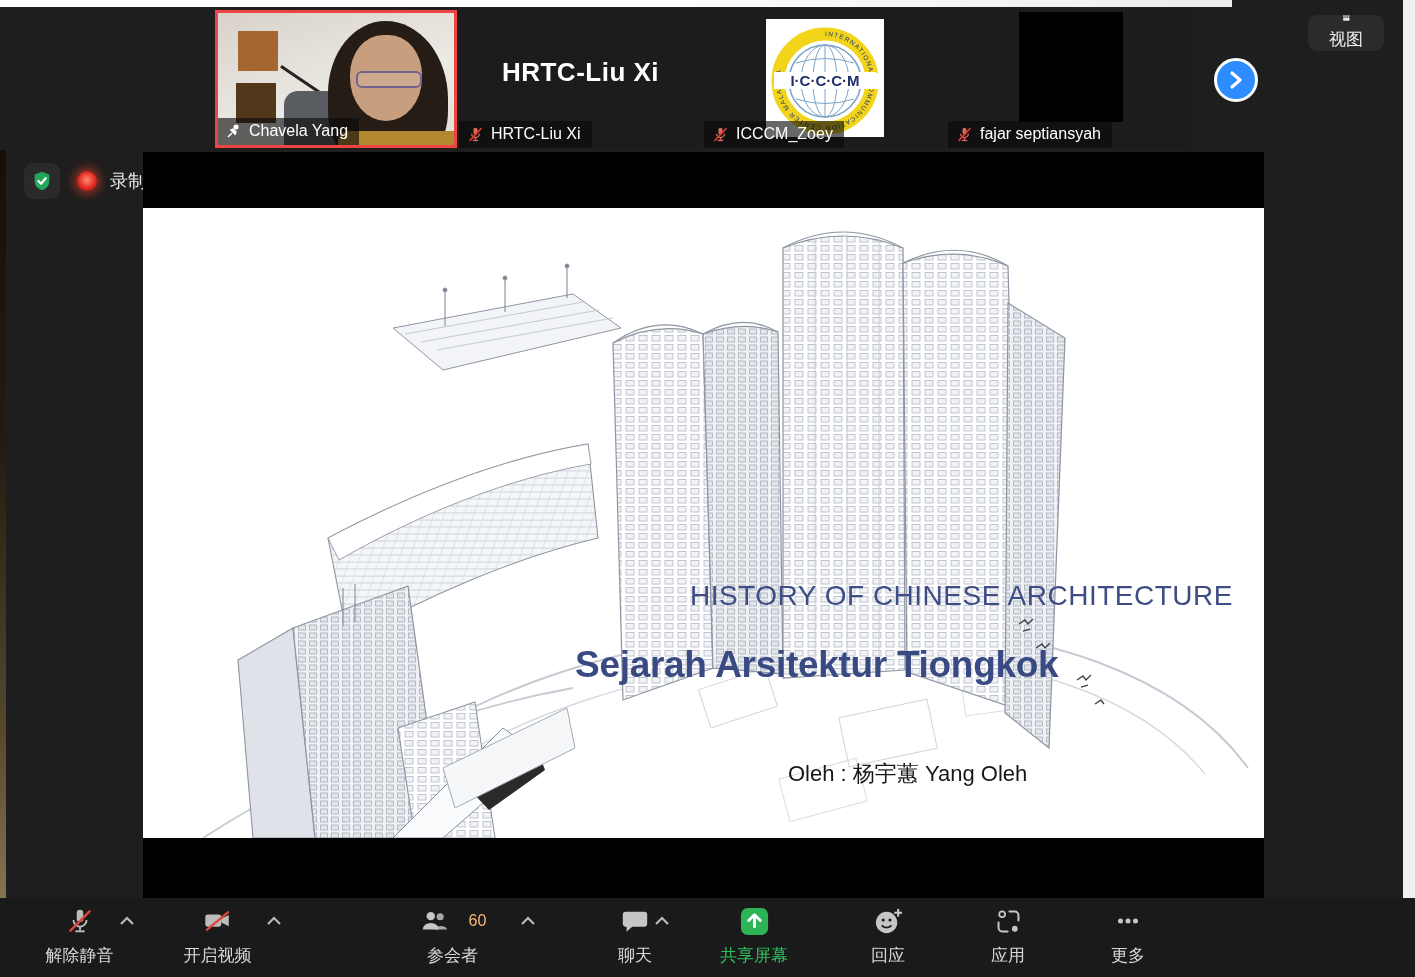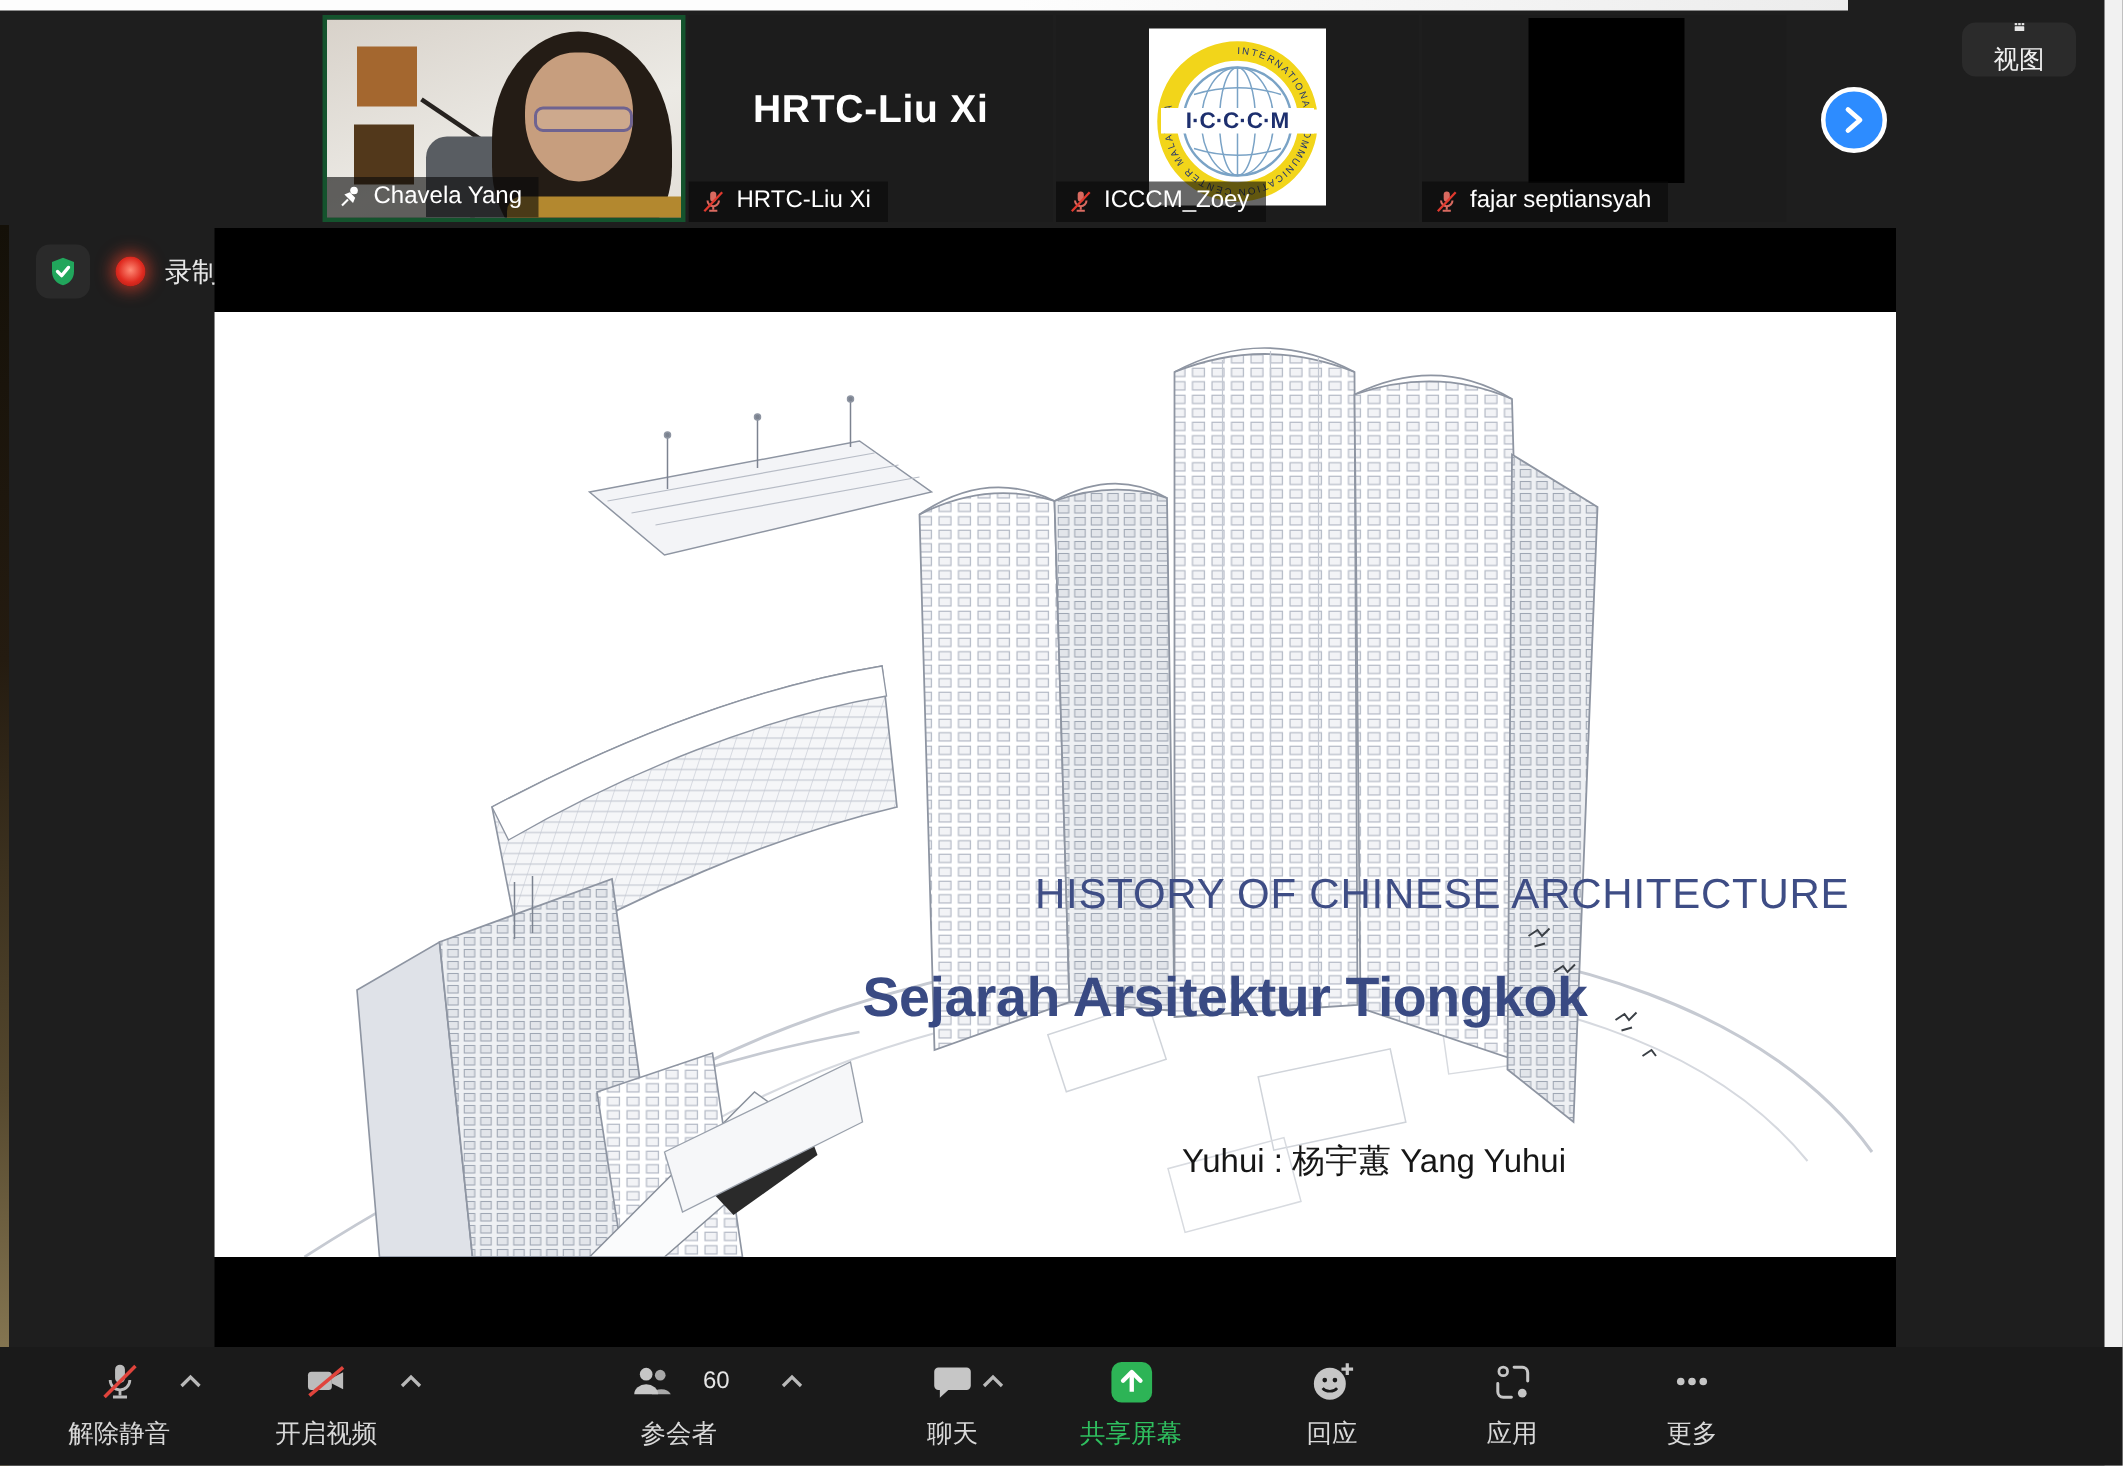--- a/index.html
+++ b/index.html
@@ -7,21 +7,21 @@
        font-family:"Liberation Sans",sans-serif;}
   
   .top-strip{position:absolute;left:0;top:0;width:1232px;height:7px;background:linear-gradient(90deg,#fdfdfd 0 55%,#ececec);}
   .right-strip{position:absolute;left:1403px;top:0;width:12px;height:977px;background:#f1f1f1;}
   .left-sliver{position:absolute;left:0;top:150px;width:6px;height:827px;
                background:linear-gradient(#141008,#241b10 35%,#55482e 70%,#9a8a61);}
   
   .tile{position:absolute;top:10px;height:138px;background:#1c1c1c;box-sizing:border-box;overflow:hidden;}
   .tile-label{position:absolute;left:0;bottom:0;display:flex;align-items:center;gap:7px;
               background:rgba(10,10,10,.62);padding:4px 11px 5px 8px;color:#fff;font-size:16px;white-space:nowrap;}
-  .tile-active{border:3px solid #14532d;}
+  .tile-active{border:3px solid #ef4444;}
   
   .scene{position:absolute;inset:0;background:linear-gradient(160deg,#d8d2ca,#eceae5 60%,#e3ded7);}
   .cork1{position:absolute;left:20px;top:18px;width:40px;height:40px;background:#a4672f;}
   .cork2{position:absolute;left:18px;top:70px;width:40px;height:40px;background:#52381b;}
   .lamp-a{position:absolute;left:58px;top:68px;width:58px;height:3px;background:#26221f;transform:rotate(34deg);}
   .lamp-b{position:absolute;left:92px;top:92px;width:3px;height:52px;background:#26221f;transform:rotate(-14deg);}
   .chair{position:absolute;left:66px;top:78px;width:72px;height:70px;background:#595d62;border-radius:14px 14px 0 0;}
   .hair{position:absolute;left:110px;top:8px;width:120px;height:150px;background:#241c15;border-radius:48% 52% 40% 40%;}
   .face{position:absolute;left:132px;top:22px;width:72px;height:86px;background:#c79e7e;border-radius:46% 46% 50% 50%;}
   .glasses{position:absolute;left:138px;top:58px;width:62px;height:13px;border:2px solid #6f6390;border-radius:6px;background:rgba(255,255,255,.12);}
@@ -53,21 +53,21 @@
   .slide svg.art{position:absolute;inset:0;}
   .t-en{position:absolute;left:547px;top:372px;width:560px;color:#3e4d85;font-size:28px;letter-spacing:.5px;}
   .t-id{position:absolute;left:432px;top:436px;width:640px;color:#394a83;font-size:37px;font-weight:bold;letter-spacing:-.3px;}
   .t-author{position:absolute;left:645px;top:551px;width:420px;color:#161616;font-size:22px;}
   
   .toolbar{position:absolute;left:0;top:898px;width:1415px;height:79px;background:#1a1a1a;}
   .tbtn{position:absolute;top:6px;display:flex;flex-direction:column;align-items:center;gap:6px;
         color:#d8d8d8;font-size:17px;}
   .tbtn .ico{height:34px;display:flex;align-items:center;justify-content:center;gap:6px;}
   .chev{position:absolute;top:18px;width:16px;height:10px;}
-  .count{color:#e5e5e5;font-size:16px;margin-left:12px;}
+  .count{color:#fdba74;font-size:16px;margin-left:12px;}
   .share-label{color:#2fbf5f;}
 </style>
 </head>
 <body>
 
 <div class="top-strip"></div>
 <div class="right-strip"></div>
 <div class="left-sliver"></div>
 
 <div class="tile tile-active" style="left:215px;width:242px;">
@@ -238,21 +238,21 @@
 
       <g stroke="#3a3f45" fill="none" stroke-width="1.3">
         <path d="M876,416 l6,-4 3,4 5,-5 M880,423 l7,-2"></path>
         <path d="M893,440 l6,-4 3,4 5,-5"></path>
         <path d="M934,472 l6,-4 3,4 5,-5 M938,479 l7,-2"></path>
         <path d="M952,496 l6,-4 3,4"></path>
       </g>
     </svg>
     <div class="t-en">HISTORY OF CHINESE ARCHITECTURE</div>
     <div class="t-id">Sejarah Arsitektur Tiongkok</div>
-    <div class="t-author">Yuhui : 杨宇蕙 Yang Yuhui</div>
+    <div class="t-author">Oleh : 杨宇蕙 Yang Oleh</div>
   </div>
 </div>
 
 <div class="toolbar">
 
   <div class="tbtn" style="left:32px;width:95px;">
     <div class="ico">
       <svg width="30" height="30" viewBox="0 0 32 32">
         <rect x="12.5" y="4" width="7" height="13" rx="3.5" fill="#bcbcbc"></rect>
         <path d="M9,15 a7,7 0 0 0 14,0" fill="none" stroke="#bcbcbc" stroke-width="2"></path>

